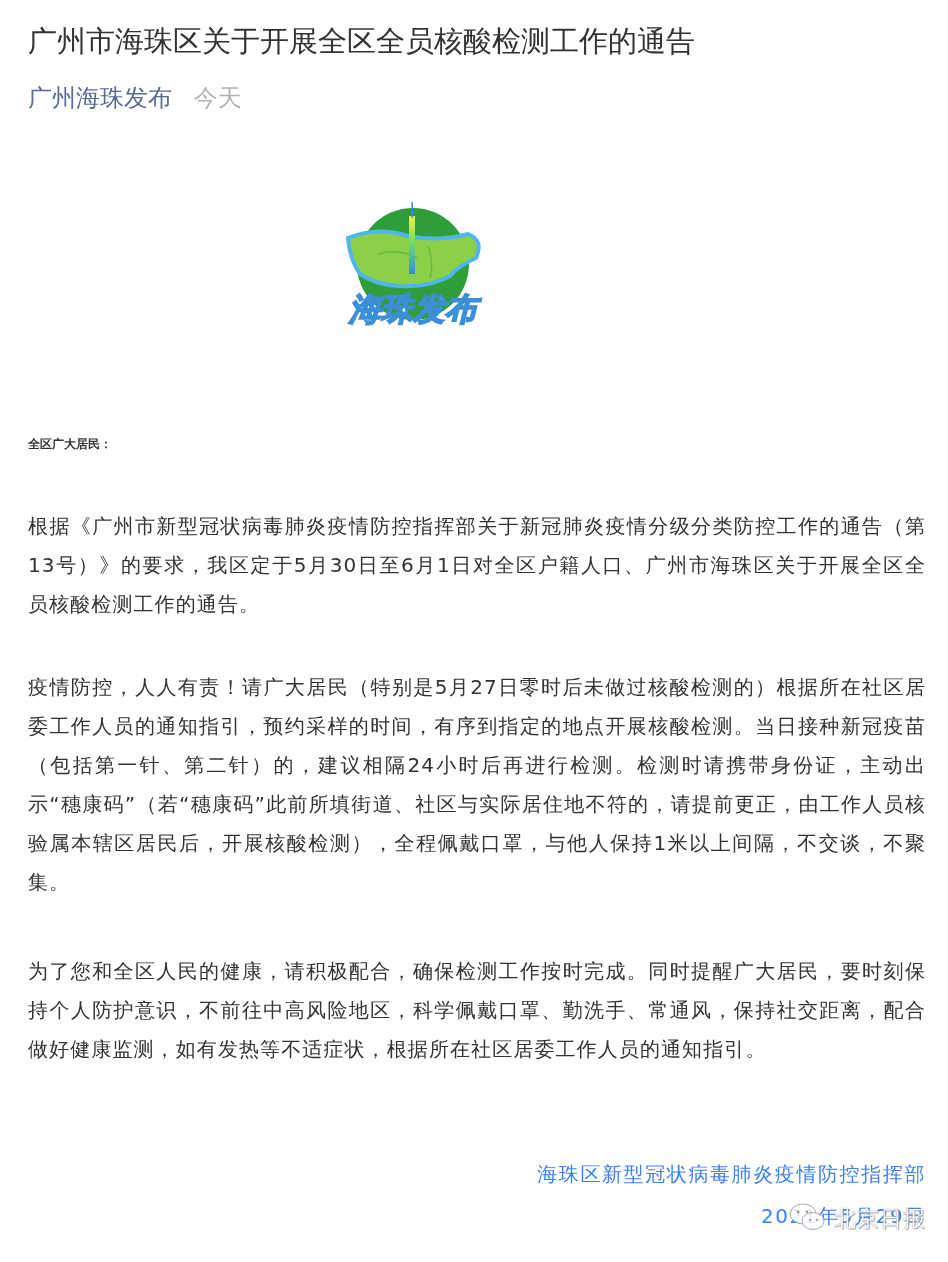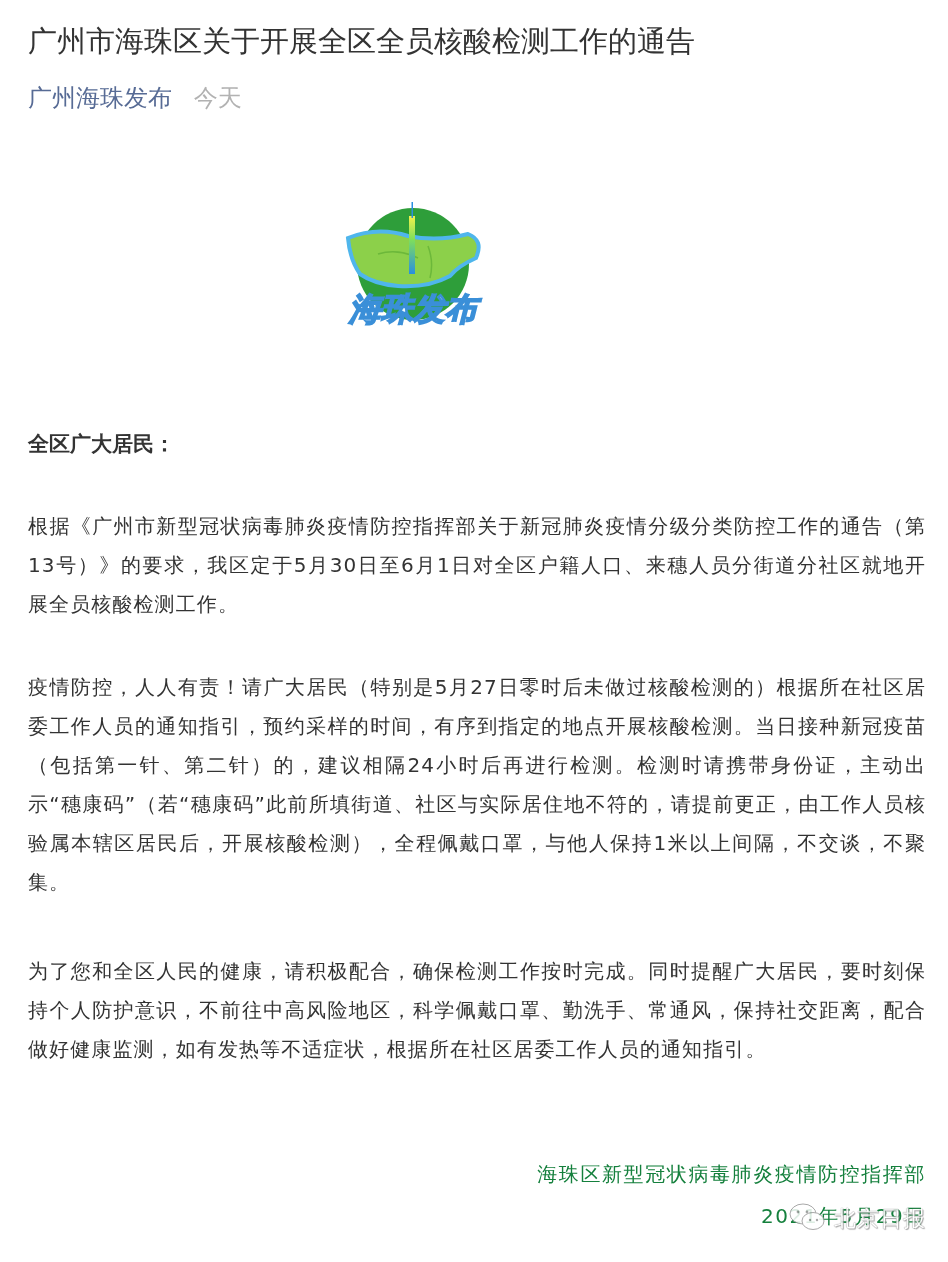--- a/index.html
+++ b/index.html
@@ -16,33 +16,33 @@
   }
   .meta {
     position: absolute; left: 28px; top: 84px; font-size: 24px; line-height: 28px;
   }
   .meta .account { color: #576b95; cursor: pointer; }
   .meta .time { color: #b2b2b2; margin-left: 14px; }
   .logo {
     position: absolute; left: 338px; top: 196px; width: 150px; height: 135px;
   }
   .greeting {
-    position: absolute; left: 28px; top: 428px; font-size: 21px; line-height: 32px;
+    position: absolute; left: 28px; top: 428px; font-size: 12px; line-height: 32px;
     font-weight: bold; color: #333333;
   }
   .para {
     position: absolute; left: 28px; width: 898px; font-size: 20px; line-height: 39px;
     letter-spacing: 1.1px; text-align: justify; color: #333333; margin: 0;
   }
   .p1 { top: 507px; }
   .p2 { top: 668px; }
   .p3 { top: 952px; }
   .sign {
     position: absolute; right: 22px; font-size: 20px; line-height: 32px;
-    letter-spacing: 1.6px; color: #15803d; text-align: right;
+    letter-spacing: 1.6px; color: #3b82f6; text-align: right;
   }
   .sign-org { top: 1158px; }
   .sign-date { top: 1200px; }
   .watermark {
     position: absolute; left: 788px; top: 1202px; height: 34px;
     display: flex; align-items: center; gap: 8px; opacity: 0.85;
   }
   .watermark .wm-text {
     font-size: 22px; color: #ffffff; letter-spacing: 1px;
     text-shadow: 0 0 1px #888, 0 0 1px #888, 1px 1px 1px #999;
@@ -71,21 +71,21 @@
     <path d="M10 42 Q40 30 70 40 Q100 46 130 38 Q146 44 138 62 Q120 70 112 80 Q90 92 60 90 Q36 88 22 78 Q12 64 10 42 Z" fill="#8cd04a" stroke="#4fb6ec" stroke-width="4"></path>
     <path d="M40 58 Q60 52 80 62 M90 50 Q96 66 92 82" stroke="#6cb83a" stroke-width="1.5" fill="none"></path>
     <rect x="71" y="20" width="6" height="58" fill="url(#tw)"></rect>
     <rect x="73.5" y="6" width="1.5" height="16" fill="#2a8fe0"></rect>
     <text x="75" y="124" text-anchor="middle" font-size="32" font-style="italic" font-weight="bold" fill="#e8f6ff" stroke="#3a8fd8" stroke-width="1.6" font-family="DejaVu Serif, serif">海珠发布</text>
   </svg>
 </div>
 
 <div class="greeting">全区广大居民：</div>
 
-<p class="para p1">根据《广州市新型冠状病毒肺炎疫情防控指挥部关于新冠肺炎疫情分级分类防控工作的通告（第13号）》的要求，我区定于5月30日至6月1日对全区户籍人口、来穗人员分街道分社区就地开展全员核酸检测工作。</p>
+<p class="para p1">根据《广州市新型冠状病毒肺炎疫情防控指挥部关于新冠肺炎疫情分级分类防控工作的通告（第13号）》的要求，我区定于5月30日至6月1日对全区户籍人口、广州市海珠区关于开展全区全员核酸检测工作的通告。</p>
 <p class="para p2">疫情防控，人人有责！请广大居民（特别是5月27日零时后未做过核酸检测的）根据所在社区居委工作人员的通知指引，预约采样的时间，有序到指定的地点开展核酸检测。当日接种新冠疫苗（包括第一针、第二针）的，建议相隔24小时后再进行检测。检测时请携带身份证，主动出示“穗康码”（若“穗康码”此前所填街道、社区与实际居住地不符的，请提前更正，由工作人员核验属本辖区居民后，开展核酸检测），全程佩戴口罩，与他人保持1米以上间隔，不交谈，不聚集。</p>
 <p class="para p3">为了您和全区人民的健康，请积极配合，确保检测工作按时完成。同时提醒广大居民，要时刻保持个人防护意识，不前往中高风险地区，科学佩戴口罩、勤洗手、常通风，保持社交距离，配合做好健康监测，如有发热等不适症状，根据所在社区居委工作人员的通知指引。</p>
 
 <div class="sign sign-org">海珠区新型冠状病毒肺炎疫情防控指挥部</div>
 <div class="sign sign-date">2021年5月29日</div>
 
 <div class="watermark">
   <span>
     <svg width="38" height="30" viewBox="0 0 38 30" xmlns="http://www.w3.org/2000/svg">
       <ellipse cx="15" cy="12" rx="13" ry="10" fill="#ffffff" stroke="#999" stroke-width="1"></ellipse>

